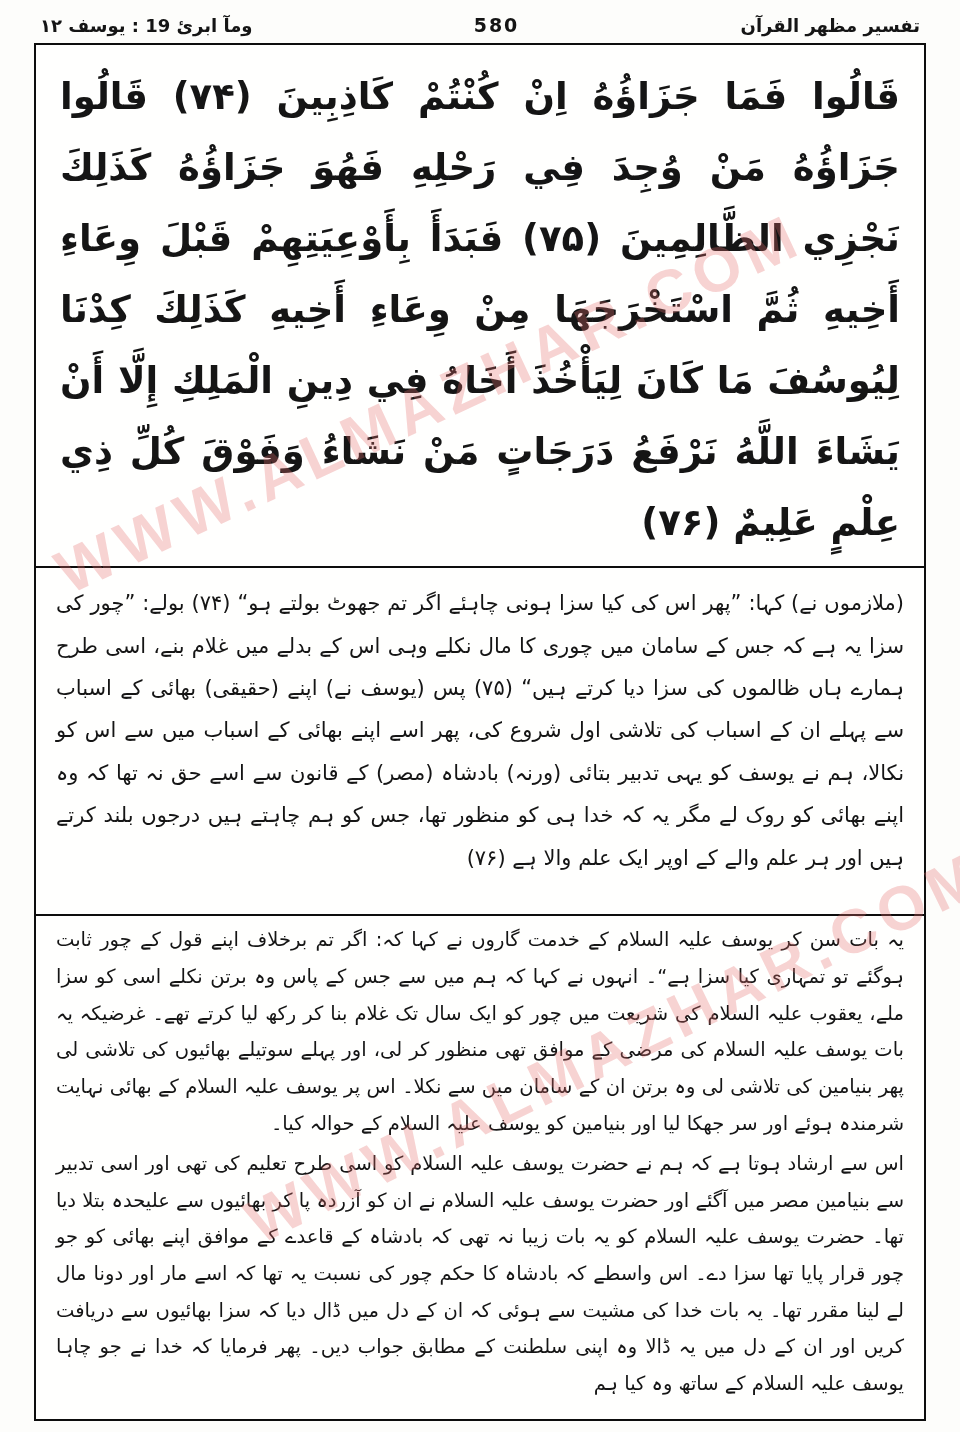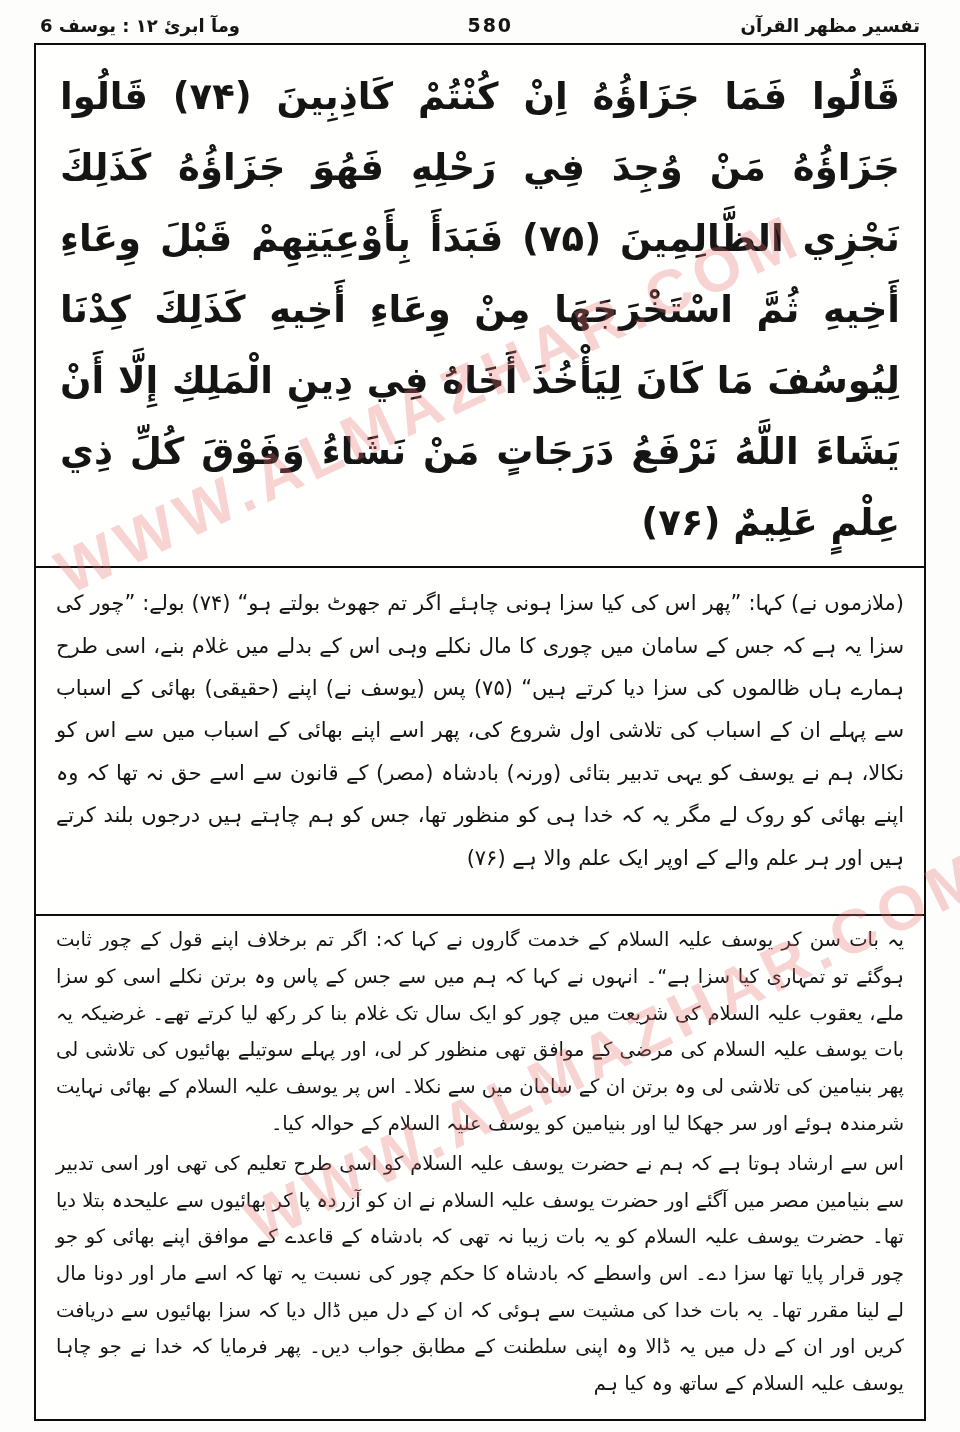--- a/index.html
+++ b/index.html
@@ -79,21 +79,21 @@
 <body>
 
 <div class="page">
 
   <div class="watermark wm1">WWW.ALMAZHAR.COM</div>
   <div class="watermark wm2">WWW.ALMAZHAR.COM</div>
 
   <header class="header">
     <span class="right" lang="ar">تفسير مظهر القرآن</span>
     <span class="center">580</span>
-    <span class="left" lang="ur">ومآ ابرئ ۱۲ : یوسف 6</span>
+    <span class="left" lang="ur">ومآ ابرئ 19 : یوسف ۱۲</span>
   </header>
 
   <main class="content-box">
 
     <section class="quran" lang="ar">
       <p>قَالُوا فَمَا جَزَاؤُهُ اِنْ كُنْتُمْ كَاذِبِينَ (۷۴) قَالُوا جَزَاؤُهُ مَنْ وُجِدَ فِي رَحْلِهِ فَهُوَ جَزَاؤُهُ كَذَلِكَ نَجْزِي الظَّالِمِينَ (۷۵) فَبَدَأَ بِأَوْعِيَتِهِمْ قَبْلَ وِعَاءِ أَخِيهِ ثُمَّ اسْتَخْرَجَهَا مِنْ وِعَاءِ أَخِيهِ كَذَلِكَ كِدْنَا لِيُوسُفَ مَا كَانَ لِيَأْخُذَ أَخَاهُ فِي دِينِ الْمَلِكِ إِلَّا أَنْ يَشَاءَ اللَّهُ نَرْفَعُ دَرَجَاتٍ مَنْ نَشَاءُ وَفَوْقَ كُلِّ ذِي عِلْمٍ عَلِيمٌ (۷۶)</p>
     </section>
 
     <section class="translation" lang="ur">
       <p>(ملازموں نے) کہا: ”پھر اس کی کیا سزا ہونی چاہئے اگر تم جھوٹ بولتے ہو“ (۷۴) بولے: ”چور کی سزا یہ ہے کہ جس کے سامان میں چوری کا مال نکلے وہی اس کے بدلے میں غلام بنے، اسی طرح ہمارے ہاں ظالموں کی سزا دیا کرتے ہیں“ (۷۵) پس (یوسف نے) اپنے (حقیقی) بھائی کے اسباب سے پہلے ان کے اسباب کی تلاشی اول شروع کی، پھر اسے اپنے بھائی کے اسباب میں سے اس کو نکالا، ہم نے یوسف کو یہی تدبیر بتائی (ورنہ) بادشاہ (مصر) کے قانون سے اسے حق نہ تھا کہ وہ اپنے بھائی کو روک لے مگر یہ کہ خدا ہی کو منظور تھا، جس کو ہم چاہتے ہیں درجوں بلند کرتے ہیں اور ہر علم والے کے اوپر ایک علم والا ہے (۷۶)</p>

